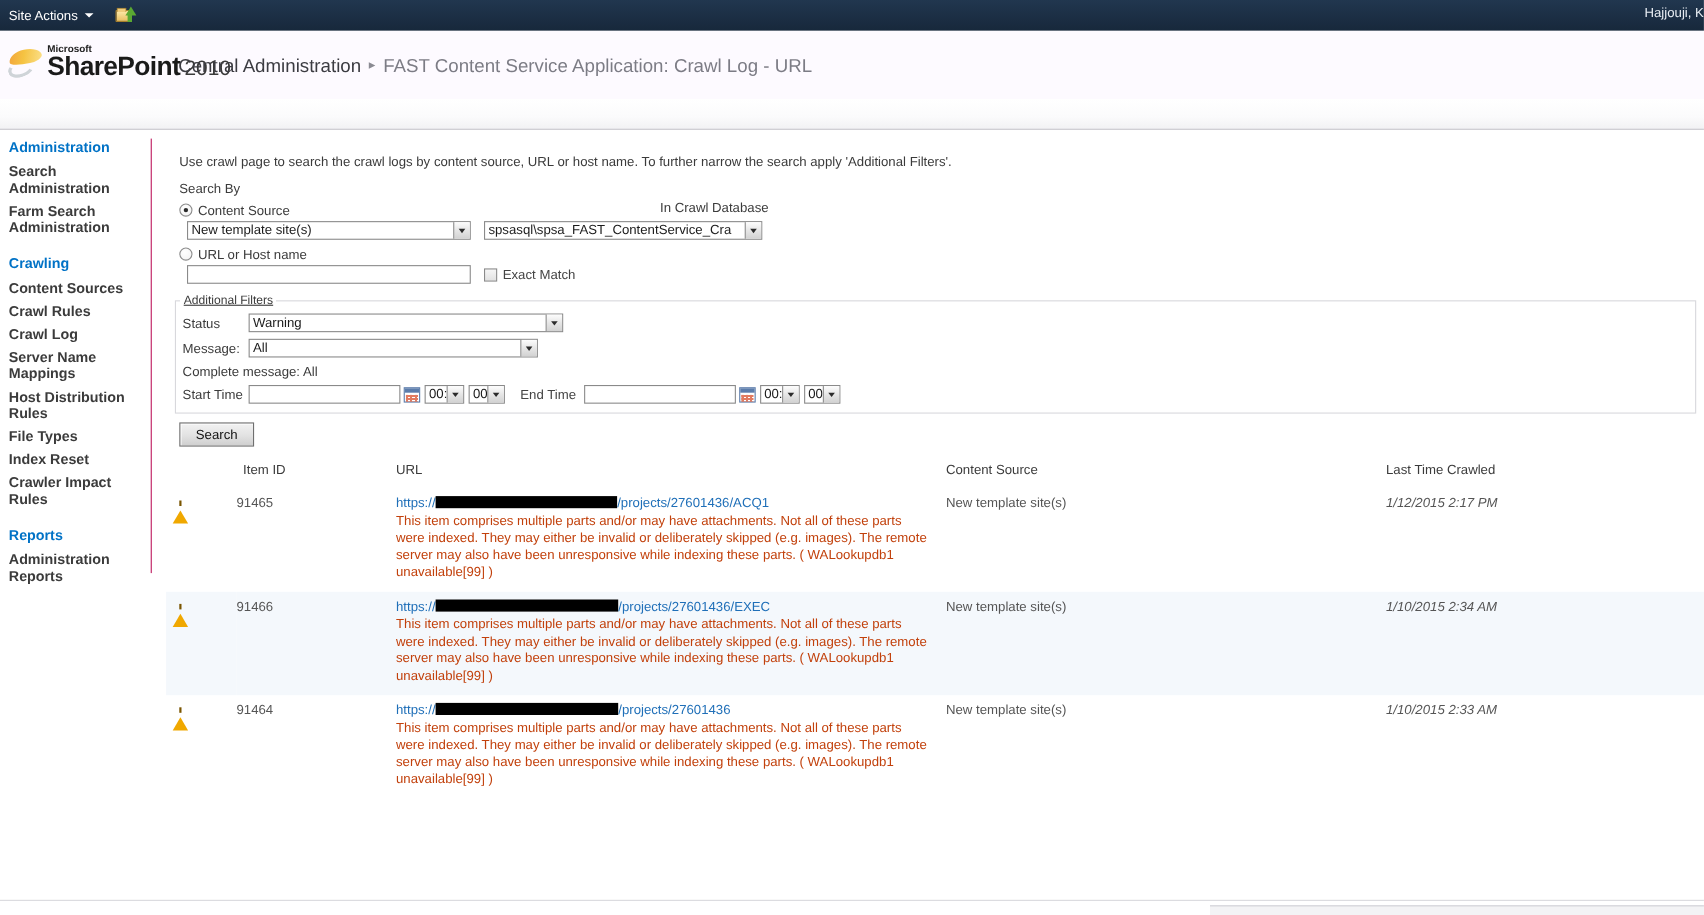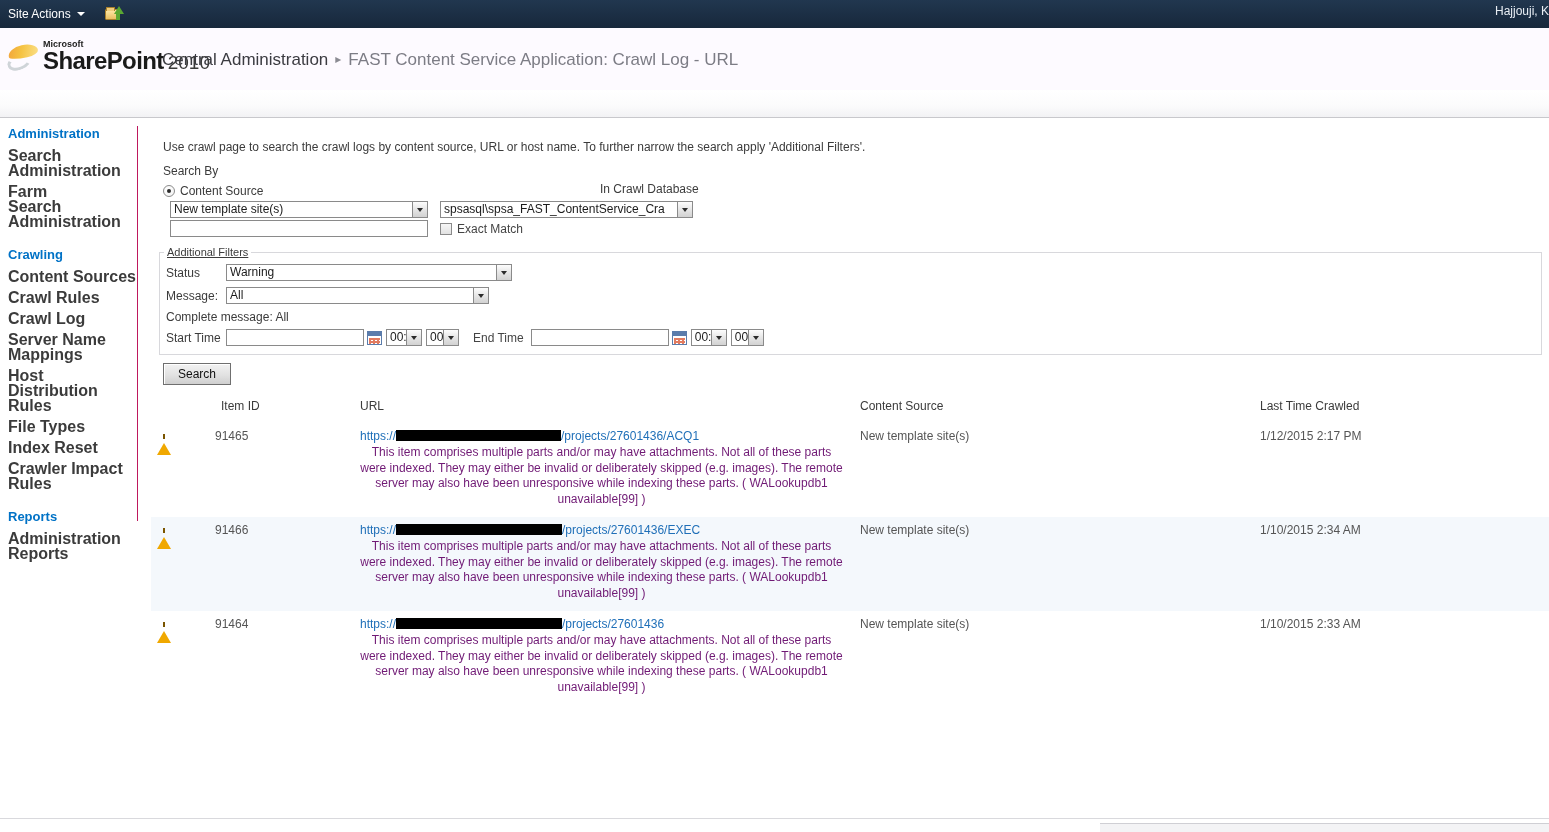--- a/index.html
+++ b/index.html
@@ -118,21 +118,21 @@
     position: absolute; left: 0; top: 126px; width: 138px; height: 395px;
     border-right: 1px solid #be185d;
     padding: 0;
     font-weight: bold;
   }
   .nav-head {
     font-size: 13px; color: #0072c6; padding: 2px 0 4px 8px; cursor: pointer;
   }
   .nav-head.first { padding-top: 0px; }
   .nav-item {
-    font-size: 16px; color: #3b3b3b; padding: 3px 0 3px 8px; cursor: pointer;
+    font-size: 13px; color: #3b3b3b; padding: 3px 0 3px 8px; cursor: pointer;
     line-height: 15px;
   }
   .nav-gap { height: 13px; }
 
   
   #content {
     position: absolute; left: 151px; top: 126px; width: 1398px;
   }
 
   
@@ -270,23 +270,23 @@
   }
   .warn-icon:after {
     content: ""; position: absolute; left: -1px; top: 5px; width: 2px; height: 5px;
     background: #7a5500;
   }
   .cell-id { color: #555555; padding-left: 6px; }
   .url-link { color: #1f6fb8; text-decoration: none; cursor: pointer; word-break: break-all; }
   .url-redaction {
     display: inline-block; background: #000000; height: 11px; vertical-align: -1px;
   }
-  .msg-text { color: #701a75; line-height: 15.5px; margin-top: 2px; max-width: 483px; text-align: center; }
+  .msg-text { color: #c2410c; line-height: 15.5px; margin-top: 2px; max-width: 483px; }
   .cell-cs { color: #555555; }
-  .cell-time { color: #555555; }
+  .cell-time { color: #555555; font-style: italic; }
 
   #bottom-rule {
     position: absolute; left: 0; top: 818px; width: 1549px; height: 1px;
     background: #d9d9dd;
   }
   #bottom-strip {
     position: absolute; left: 1100px; top: 823px; width: 449px; height: 9px;
     background: #f3f3f5; border-top: 1px solid #cfcfd4;
   }
 </style>
@@ -364,20 +364,24 @@
         </span>
     </div>
     <div class="winselect" style="width:253px; margin-left:12px;">
       <span class="wsval">spsasql\spsa_FAST_ContentService_Cra</span>
       <span class="wsbtn">
           <i></i>
         </span>
     </div>
   </div>
 
+  <div class="radio-line" style="margin-top:4px;">
+    <span class="radio"></span>
+    <span class="radio-label">URL or Host name</span>
+  </div>
 
   <div id="row-url-input">
     <input class="wintext" type="text" style="width: 258px; margin-left: 7px;" value="">
     <span class="checkbox" style="margin-left:12px;"></span>
     <span>Exact Match</span>
   </div>
 
   <fieldset id="addfilters">
     <legend>Additional Filters</legend>
 

